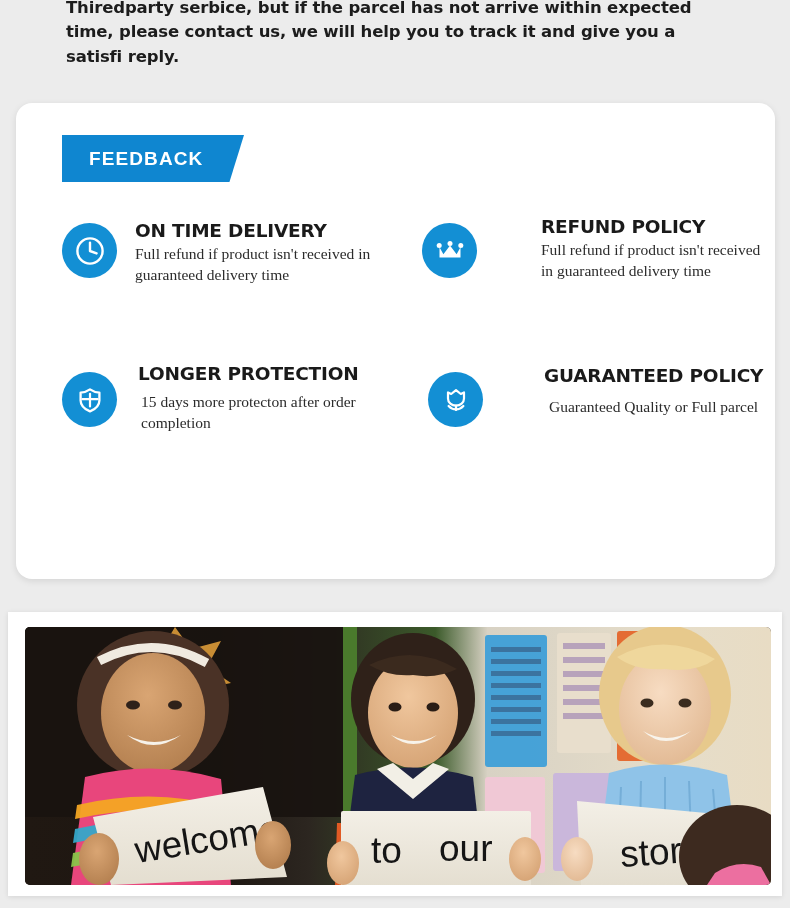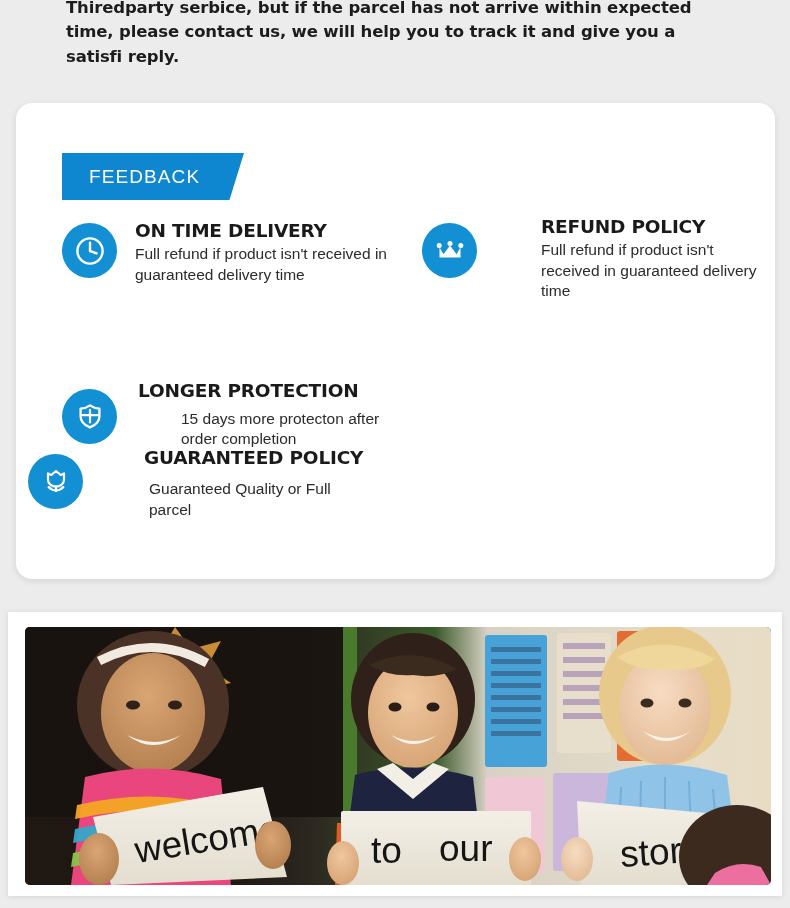--- a/index.html
+++ b/index.html
@@ -37,27 +37,27 @@
     width: 759px;
     height: 476px;
     background: #ffffff;
     border-radius: 16px;
     box-shadow: 0 2px 7px rgba(0,0,0,0.10);
   }
 
   .feedback-banner {
     position: absolute;
     left: 46px;
-    top: 50px;
+    top: 32px;
     width: 182px;
     height: 47px;
     background: #0f86d0;
     color: #ffffff;
     font-size: 19px;
-    font-weight: normal;
+    font-weight: bold;
     letter-spacing: 1.1px;
     display: flex;
     align-items: center;
     padding-left: 27px;
     box-sizing: border-box;
     clip-path: polygon(0 0, 100% 0, 92% 100%, 0 100%);
   }
   .feedback-banner .label { line-height: 1; }
 
   
@@ -101,29 +101,30 @@
     letter-spacing: -0.2px;
     line-height: 1.15;
     white-space: nowrap;
   }
   .feature-desc {
     font-size: 15.5px;
     color: #2b2b2b;
     line-height: 1.32;
     margin-top: 3px;
     max-width: 285px;
-  }
-
-  
-  .row2 { margin-top: 83px; flex-direction: column; }
+    font-family: Liberation Serif, serif;
+  }
+
+  
+  .row2 { margin-top: 83px; }
   .f-ontime  .feature-text  { padding-left: 18px; }
   .f-refund  .feature-icon  { margin-left: 6px; }
   .f-refund  .feature-text  { padding-left: 21px; margin-top: -4px; }
   .f-protect .feature-text  { padding-left: 21px; margin-top: -6px; }
-  .f-protect .feature-desc  { margin-top: 8px; padding-left: 3px; margin-left: 40px; }
+  .f-protect .feature-desc  { margin-top: 8px; padding-left: 3px; }
   .f-quality .feature-icon  { margin-left: 12px; }
   .f-quality .feature-text  { padding-left: 18px; margin-top: -4px; }
   .f-quality .feature-desc  { margin-top: 11px; padding-left: 5px; }
 
   
   .photo-panel {
     position: absolute;
     left: 8px;
     top: 612px;
     width: 774px;

